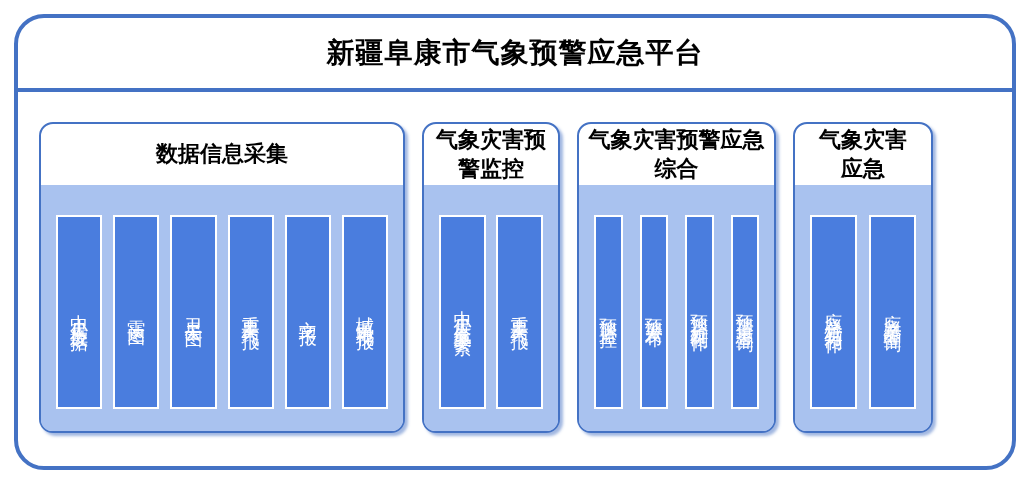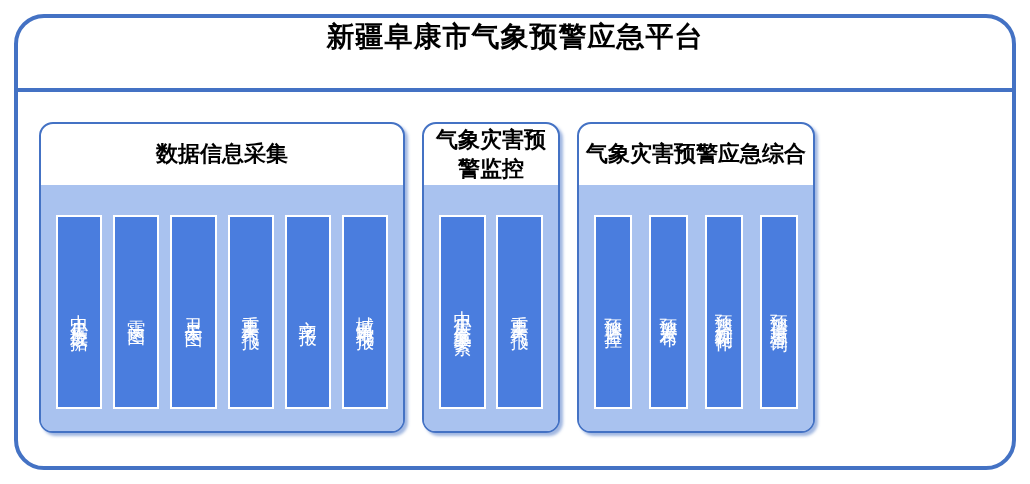--- a/index.html
+++ b/index.html
@@ -24,21 +24,21 @@
     box-sizing: border-box;
     border: 4px solid var(--frame-border, #4472C4);
     border-radius: 30px;
     background: #ffffff;
   }
   .title-bar {
     height: 70px;
     box-sizing: content-box;
     border-bottom: 4px solid var(--frame-border, #4472C4);
     display: flex;
-    align-items: flex-start;
+    align-items: center;
     justify-content: center;
   }
   .title {
     font-size: 28px;
     font-weight: bold;
     color: var(--title-text, #000000);
     letter-spacing: 1px;
   }
   .groups-row {
     display: flex;
@@ -51,21 +51,21 @@
     height: 311px;
     border: 2px solid var(--frame-border, #4472C4);
     border-radius: 14px;
     background: #ffffff;
     display: flex;
     flex-direction: column;
     box-shadow: 3px 3px 3px rgba(145, 170, 220, 0.85);
   }
   .g1 { width: 366px; }
   .g2 { width: 138px; justify-content: space-between; }
-  .g3 { width: 238px; }
+  .g3 { width: 199px; }
   .g4 { width: 140px; }
   .group-header {
     height: 61px;
     flex: none;
     display: flex;
     align-items: center;
     justify-content: center;
     text-align: center;
     font-size: 22px;
     font-weight: bold;
@@ -165,16 +165,28 @@
             </div>
           <div class="bar">
               <span class="bar-text">预警分析制作</span>
             </div>
           <div class="bar">
               <span class="bar-text">预警信息查询</span>
             </div>
         </div>
       </section>
 
+      <section class="group g4">
+        <header class="group-header">气象灾害
+应急</header>
+        <div class="group-body">
+          <div class="bar">
+              <span class="bar-text">应急分析与制作</span>
+            </div>
+          <div class="bar">
+              <span class="bar-text">应急产品查询</span>
+            </div>
+        </div>
+      </section>
 
     </div>
   </div>
 </div>
 
 </body></html>

